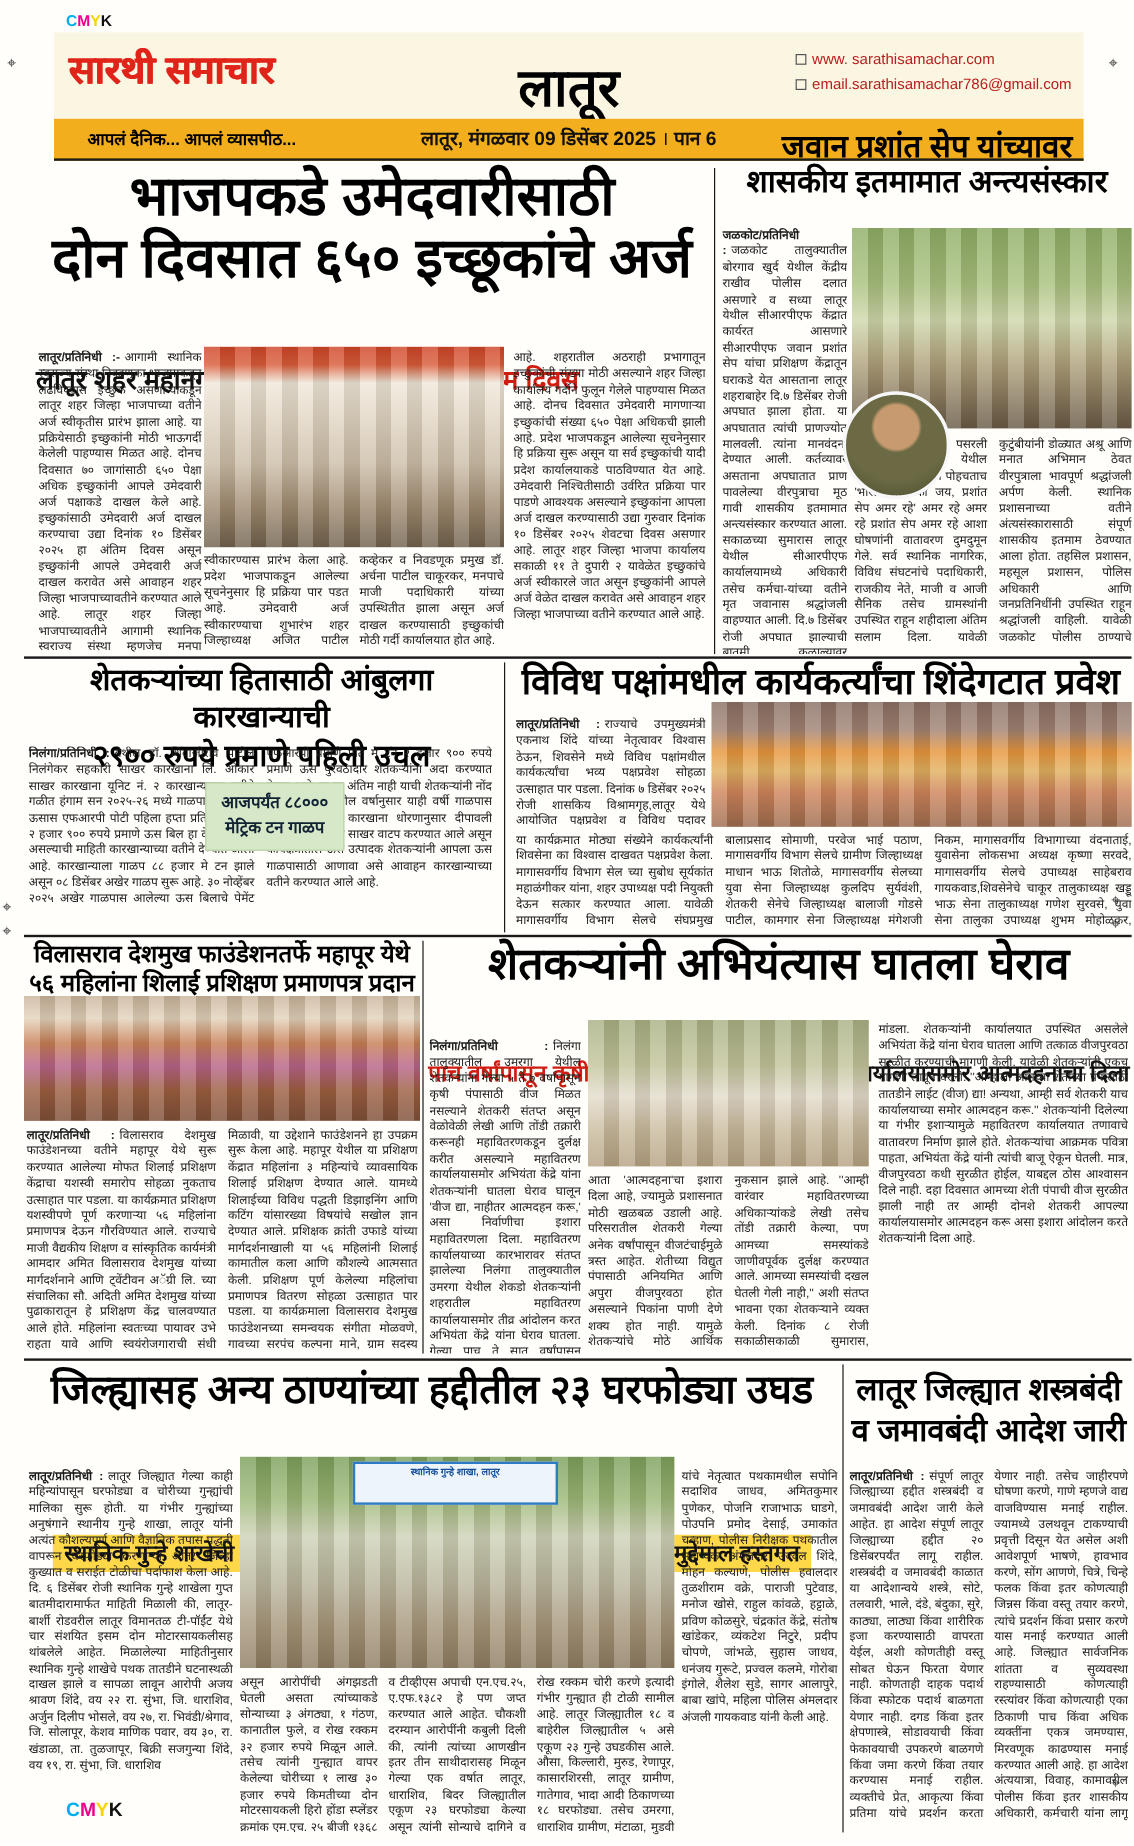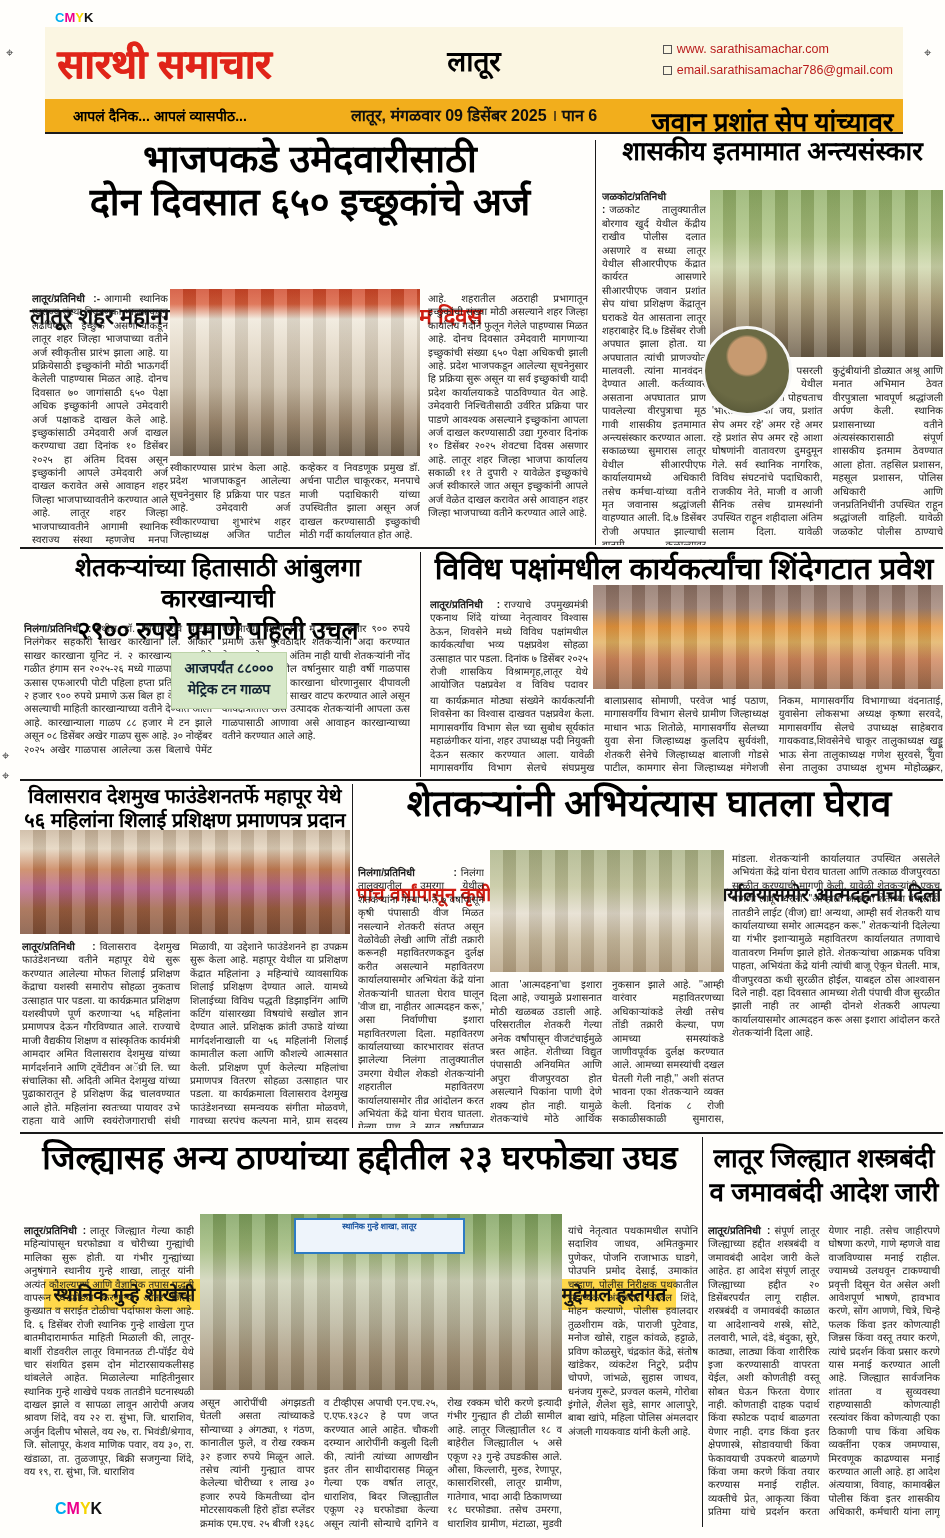--- a/index.html
+++ b/index.html
@@ -2,23 +2,23 @@
 <html><head>
 <meta charset="utf-8">
 <style>
   html,body{margin:0;padding:0;background:#ffffff;}
   .page{position:relative;width:945px;height:1538px;background:#fffefb;overflow:hidden;
         font-family:Liberation Sans, sans-serif;color:#111;padding-left:20px;}
   .regmark{position:absolute;color:#444;font-size:13px;}
   .cmyk{position:absolute;font-weight:bold;font-size:13px;letter-spacing:0px;}
   .cmyk .c{color:#00adee}.cmyk .m{color:#ec008c}.cmyk .y{color:#f5d400}.cmyk .k{color:#111}
   .masthead{position:absolute;left:45px;top:27px;width:858px;height:72px;background:#fbf6e2;}
-  .logo{position:absolute;left:12px;top:8px;font-size:40px;font-weight:bold;color:#e02419;
+  .logo{position:absolute;left:12px;top:8px;font-size:32px;font-weight:bold;color:#e02419;
         text-shadow:1px 0 #e02419;}
-  .edition{position:absolute;left:0;top:14px;width:100%;text-align:center;font-size:28px;font-weight:bold;color:#000;}
+  .edition{position:absolute;left:0;top:14px;width:100%;text-align:center;font-size:44px;font-weight:bold;color:#000;}
   .mast-links{position:absolute;right:10px;top:12px;font-size:12.5px;color:#b91c1c;text-align:left;line-height:1.7;}
   .mast-links .sq{display:inline-block;width:7px;height:7px;border:1px solid #555;margin-right:5px;vertical-align:middle;}
   .datebar{position:absolute;left:45px;top:99px;width:858px;height:33px;background:#f2ae1c;border-bottom:2px solid #1c1c1c;}
   .tagline{position:absolute;left:28px;top:7px;font-size:14px;font-weight:bold;color:#000000;}
   .dateline{position:absolute;left:0;top:5px;width:100%;text-align:center;font-size:16px;font-weight:bold;color:#101010;}
   .rule{position:absolute;background:#1a1a1a;}
   .headline{position:absolute;font-weight:bold;color:#000;text-align:center;line-height:1.12;}
   .col{position:absolute;overflow:hidden;font-size:10px;line-height:1.34;text-align:justify;color:#1c1c1c;}
   .byline{font-weight:bold;margin-right:4px;}
   .photo{position:absolute;overflow:hidden;}
@@ -69,21 +69,21 @@
   </div>
 
   <div class="rule" style="left:20px;top:547px;width:923px;height:2px;"></div>
   <div class="rule" style="left:20px;top:779px;width:923px;height:2px;"></div>
   <div class="rule" style="left:20px;top:1132px;width:923px;height:2px;"></div>
   <div class="rule" style="left:595px;top:140px;width:1px;height:405px;"></div>
   <div class="rule" style="left:420px;top:552px;width:1px;height:225px;"></div>
   <div class="rule" style="left:352px;top:784px;width:1px;height:344px;"></div>
   <div class="rule" style="left:702px;top:1137px;width:1px;height:390px;"></div>
 
-  <div class="headline" style="left:30px;top:138px;width:560px;font-size:38px;">
+  <div class="headline" style="left:30px;top:138px;width:560px;font-size:46px;">
     <div>भाजपकडे उमेदवारीसाठी</div>
     <div>दोन दिवसात ६५० इच्छूकांचे अर्ज</div>
   </div>
   <div class="subhead" style="left:30px;top:256px;width:560px;font-size:22px;text-align:left;">
     <span>लातूर शहर महानगरपालिका निवडणुक : </span><span class="red">उद्या अंतिम दिवस</span>
   </div>
   <div class="col" style="left:32px;top:292px;width:136px;height:253px;">
     <span class="byline">लातूर/प्रतिनिधी :-</span><span>आगामी स्थानिक स्वराज्य संस्था निवडणुका भाजपाकडून लढविण्यास इच्छुक असणाऱ्यांकडून लातूर शहर जिल्हा भाजपाच्या वतीने अर्ज स्वीकृतीस प्रारंभ झाला आहे. या प्रक्रियेसाठी इच्छुकांनी मोठी भाऊगर्दी केलेली पाहण्यास मिळत आहे. दोनच दिवसात ७० जागांसाठी ६५० पेक्षा अधिक इच्छुकांनी आपले उमेदवारी अर्ज पक्षाकडे दाखल केले आहे. इच्छुकांसाठी उमेदवारी अर्ज दाखल करण्याचा उद्या दिनांक १० डिसेंबर २०२५ हा अंतिम दिवस असून इच्छुकांनी आपले उमेदवारी अर्ज दाखल करावेत असे आवाहन शहर जिल्हा भाजपाच्यावतीने करण्यात आले आहे. लातूर शहर जिल्हा भाजपाच्यावतीने आगामी स्थानिक स्वराज्य संस्था म्हणजेच मनपा निवडणूक लढविण्यास इच्छुक असणाऱ्यांसाठी उमेदवारी अर्ज</span>
   </div>
   <div class="photo p-bjp" style="left:170px;top:289px;width:250px;height:167px;">

